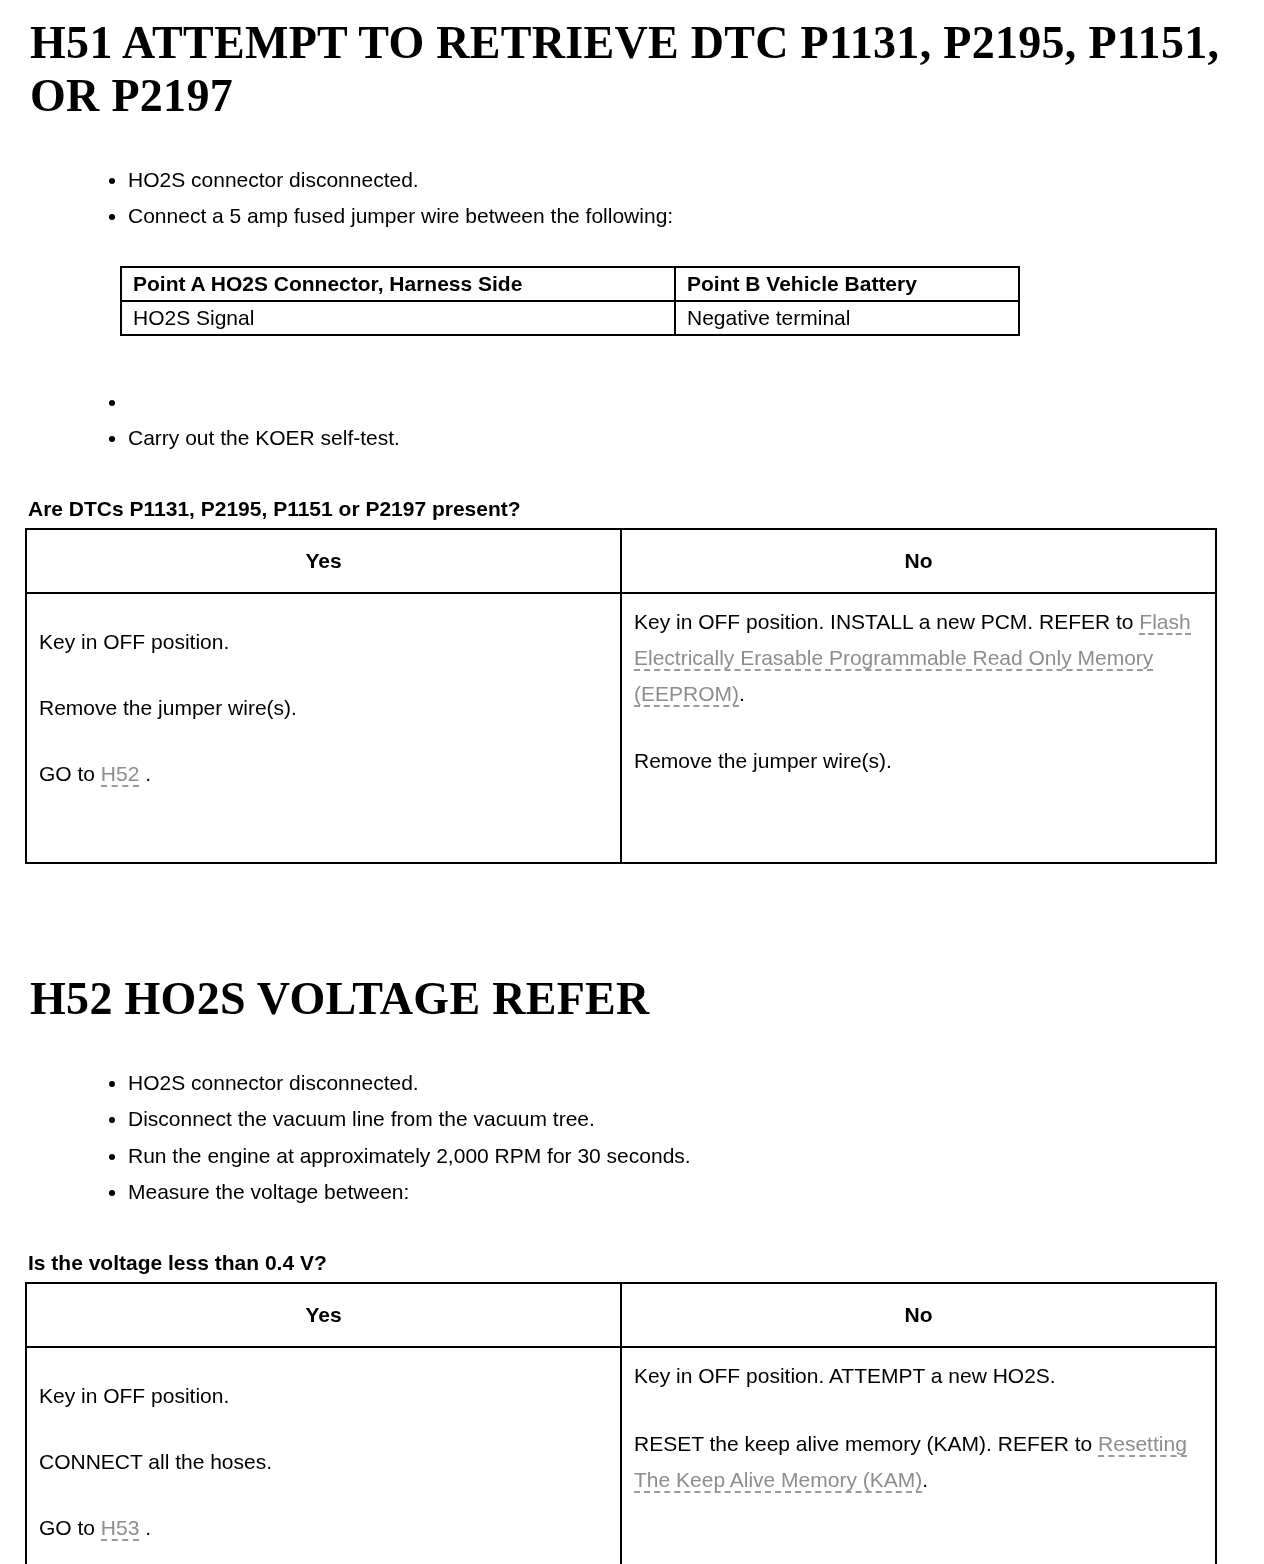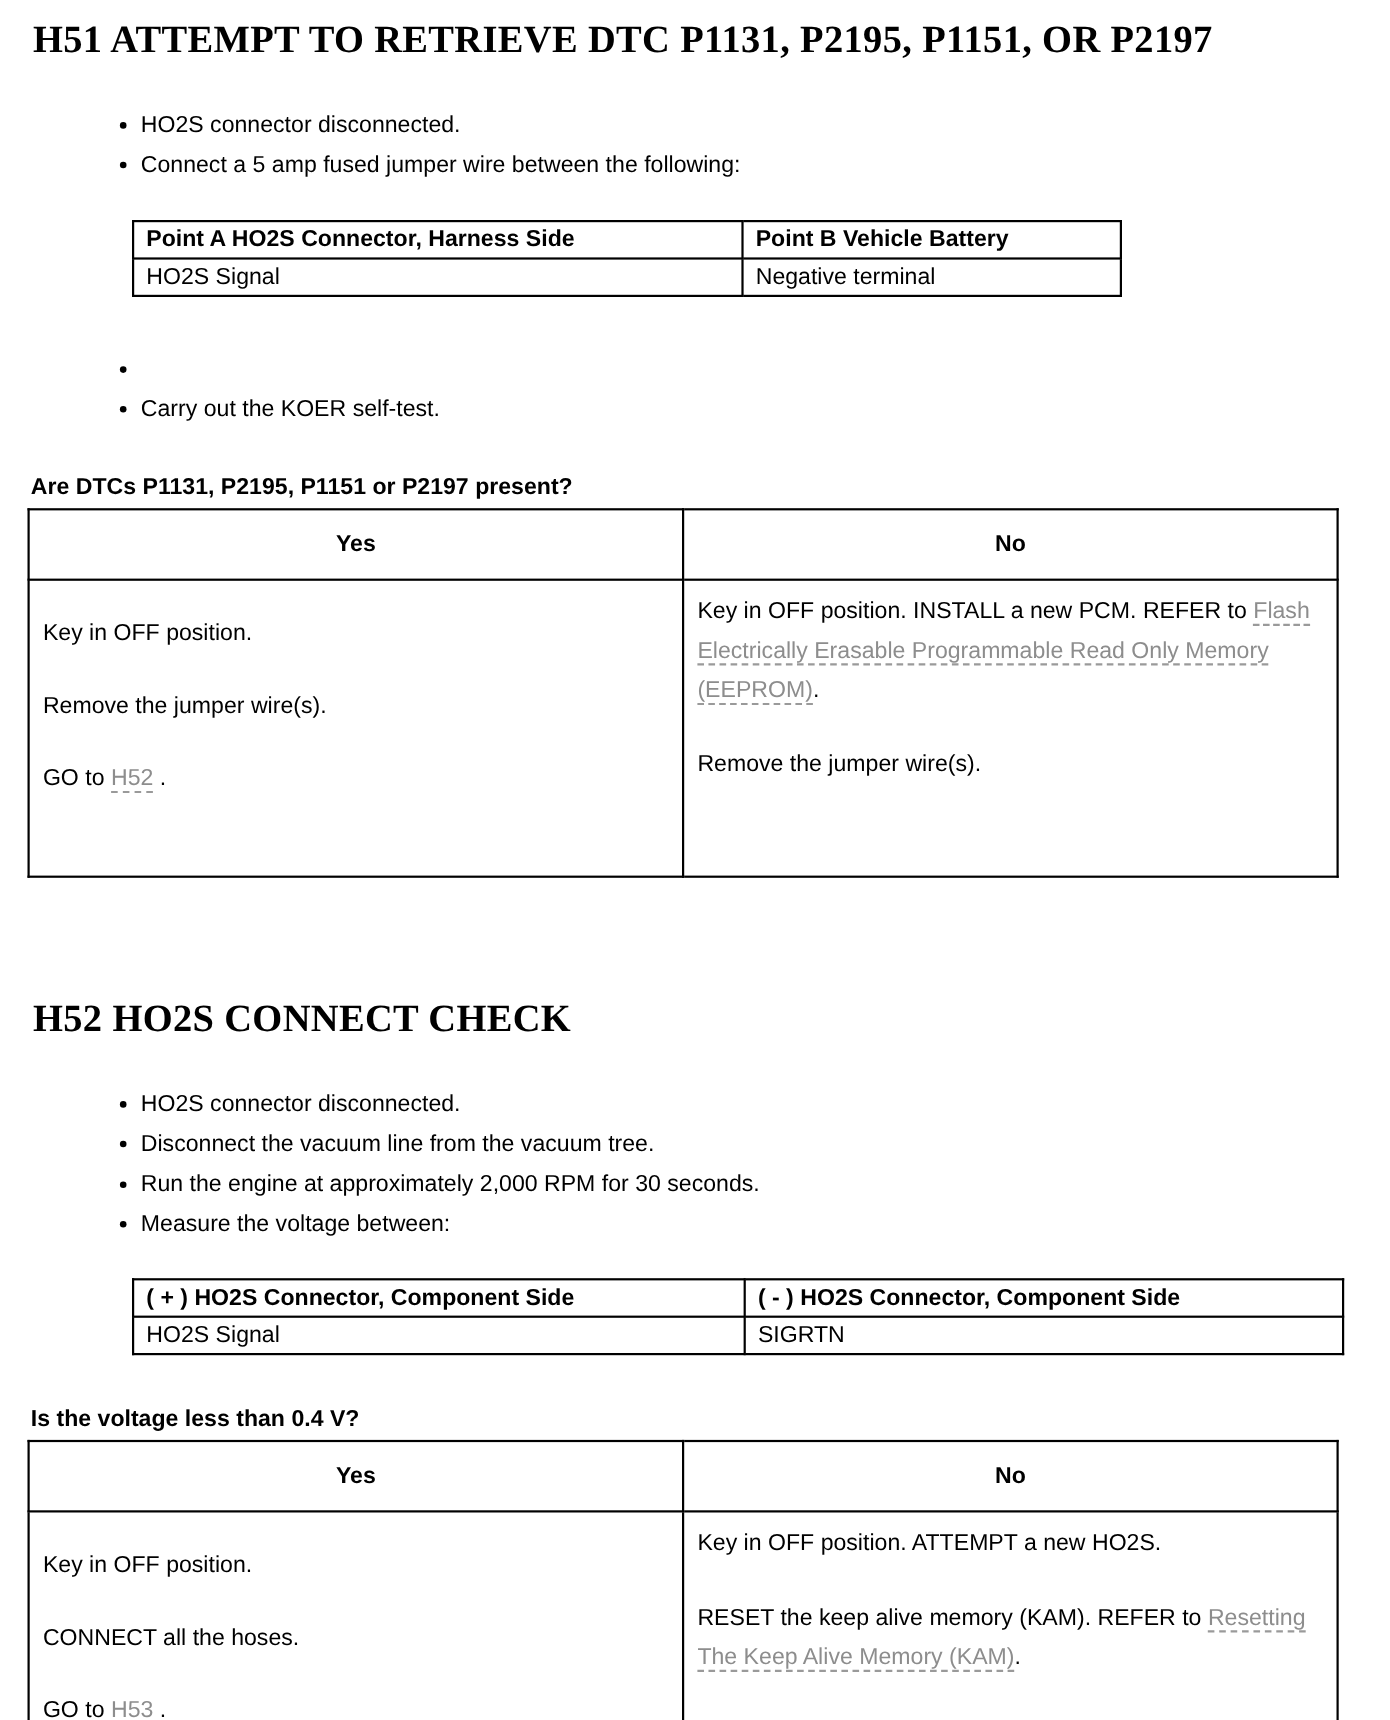--- a/index.html
+++ b/index.html
@@ -5,21 +5,21 @@
   html, body { margin:0; padding:0; background:#ffffff; }
   body {
     width:1264px; min-height:1564px;
     font-family:"Liberation Sans","DejaVu Sans",sans-serif;
     font-size:21px; color:#000;
   }
   .page { padding:16px 30px 24px 30px; }
 
   .doc-heading {
     font-family:"Liberation Serif","DejaVu Serif",serif;
-    font-size:35px; font-weight:bold; margin:0; letter-spacing:0.3px;
+    font-size:46px; font-weight:bold; margin:0; letter-spacing:0.3px;
   }
 
   .bullets { margin:44px 0 0 98px; padding:0; list-style:disc outside; }
   .bullets li { margin:0 0 9px 0; min-height:27px; line-height:1.3; }
   .bullets.second { margin-top:52px; }
 
   .spec-table { border-collapse:collapse; margin:36px 0 0 90px; table-layout:fixed; }
   .spec-table th, .spec-table td {
     border:2px solid #000; padding:4px 11px; text-align:left; vertical-align:middle;
     overflow:hidden; white-space:nowrap;
@@ -94,41 +94,29 @@
         <td class="no-cell">
           <p class="para-gap"><span>Key in OFF position. INSTALL a new PCM. REFER to </span><a class="doc-link">Flash Electrically Erasable Programmable Read Only Memory (EEPROM)</a><span>.</span></p>
           <p>Remove the jumper wire(s).</p>
         </td>
       </tr>
     </tbody>
       </table>
   </section>
 
   <section class="section-gap">
-    <h1 class="doc-heading">H52 HO2S CONNECT CHECK</h1>
+    <h1 class="doc-heading">H52 HO2S VOLTAGE REFER</h1>
 
     <ul class="bullets">
       <li>HO2S connector disconnected.</li>
       <li>Disconnect the vacuum line from the vacuum tree.</li>
       <li>Run the engine at approximately 2,000 RPM for 30 seconds.</li>
       <li>Measure the voltage between:</li>
     </ul>
 
-    <table class="spec-table">
-      <tbody>
-          <tr>
-        <th class="c1b">( + ) HO2S Connector, Component Side</th>
-        <th class="c2b">( - ) HO2S Connector, Component Side</th>
-      </tr>
-      <tr>
-        <td>HO2S Signal</td>
-        <td>SIGRTN</td>
-      </tr>
-    </tbody>
-      </table>
 
     <div class="question">Is the voltage less than 0.4 V?</div>
 
     <table class="decision-table">
       <tbody>
           <tr>
         <th>Yes</th>
         <th>No</th>
       </tr>
       <tr>

